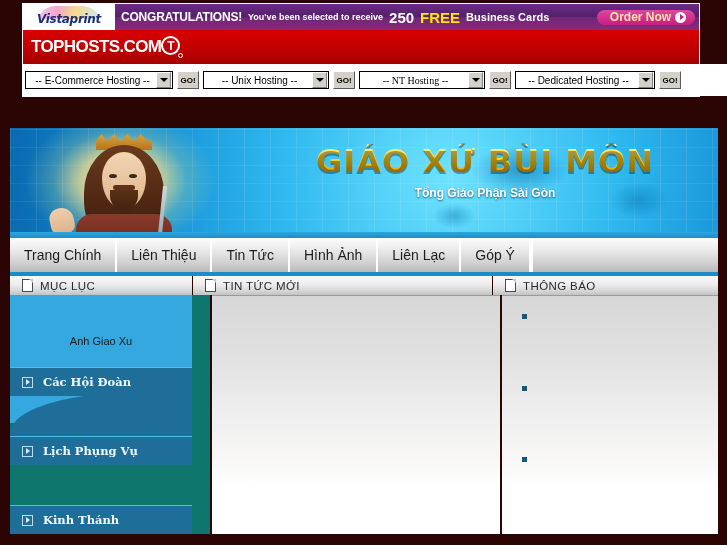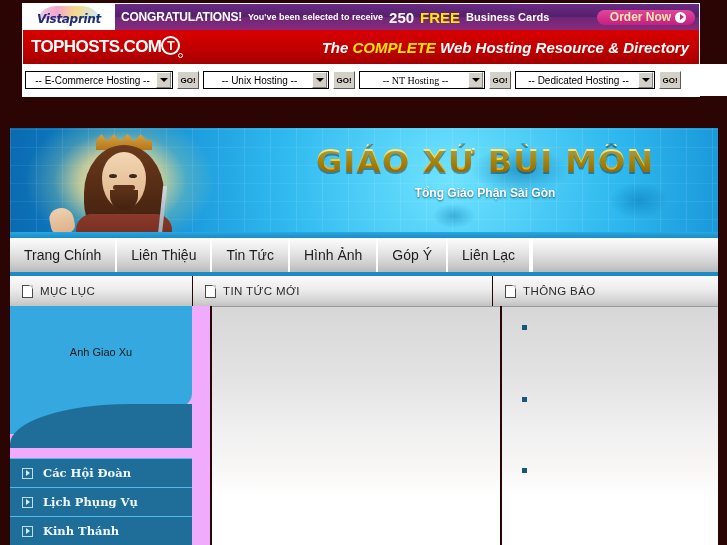--- a/index.html
+++ b/index.html
@@ -463,21 +463,21 @@
   }
   .nav-spacer {
     flex: 1;
     border-left: 2px solid #ffffff;
   }
 
   
   .col-heads {
     position: relative;
     width: 708px;
-    height: 30px;
+    height: 19px;
     display: flex;
     align-items: stretch;
     gap: 1px;
   }
   .col-head {
     background: linear-gradient(180deg, #fafafa 0%, #ececec 45%, #d6d6d6 78%, #c2c2c2 100%);
     display: flex;
     align-items: center;
     padding-left: 12px;
     gap: 7px;
@@ -513,21 +513,21 @@
   .cols {
     position: relative;
     width: 708px;
     height: 239px;
     display: flex;
     align-items: stretch;
     gap: 2px;
   }
   .col-left {
     width: 208px;
-    background: #f0abfc;
+    background: #0f766e;
     position: relative;
     overflow: hidden;
   }
   .col-left .sky {
     position: absolute;
     left: 0; top: 0;
     width: 182px; height: 128px;
     background: #35a8e0;
     border-radius: 0 0 150px 0 / 0 0 40px 0;
   }
@@ -554,20 +554,21 @@
   }
   .side-item {
     height: 29px;
     display: flex;
     align-items: center;
     gap: 10px;
     padding-left: 12px;
     border-top: 1px solid #4fbdec;
     box-sizing: border-box;
     background: #1f6e99;
+    margin-top: 40px;
   }
   .side-icon {
     width: 11px; height: 11px;
     border: 1px solid #bcdcef;
     display: flex;
     align-items: center;
     justify-content: center;
     flex: 0 0 11px;
     box-sizing: border-box;
   }
@@ -635,25 +636,20 @@
     </div>
 
     <div class="red-bar">
       <div class="th-logo">
         <span class="th-name">TOPHOSTS.COM</span>
         <span class="th-mark">
           <span class="ring"></span>
           <span class="tee">T</span>
           <span class="dot"></span>
         </span>
-      </div>
-      <div class="th-tag">
-        <span>The</span>
-        <span class="hl">COMPLETE</span>
-        <span>Web Hosting Resource &amp; Directory</span>
       </div>
     </div>
 
     <div class="select-row">
 
       <div class="sel-group">
         <div class="fake-select sel-ecom">
           <span class="lbl">-- E-Commerce Hosting --</span>
           <span class="arrow"></span>
         </div>
@@ -719,24 +715,24 @@
       <div class="nav-item">
         <span>Liên Thiệu</span>
       </div>
       <div class="nav-item">
         <span>Tin Tức</span>
       </div>
       <div class="nav-item">
         <span>Hình Ảnh</span>
       </div>
       <div class="nav-item">
+        <span>Liên Lạc</span>
+      </div>
+      <div class="nav-item">
         <span>Góp Ý</span>
-      </div>
-      <div class="nav-item">
-        <span>Liên Lạc</span>
       </div>
       <div class="nav-spacer"></div>
     </div>
 
     <div class="col-heads">
       <div class="col-head h1">
         <span class="doc-icon"></span>
         <span class="ctext">MỤC LỤC</span>
       </div>
       <div class="col-head h2">

